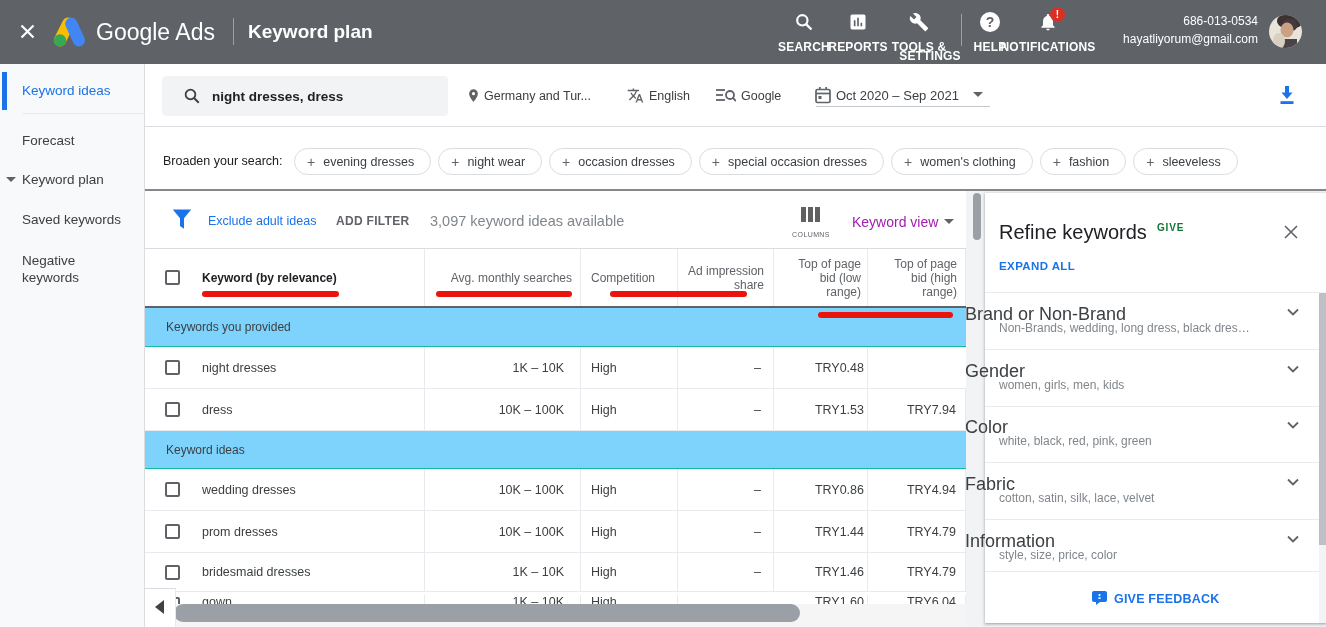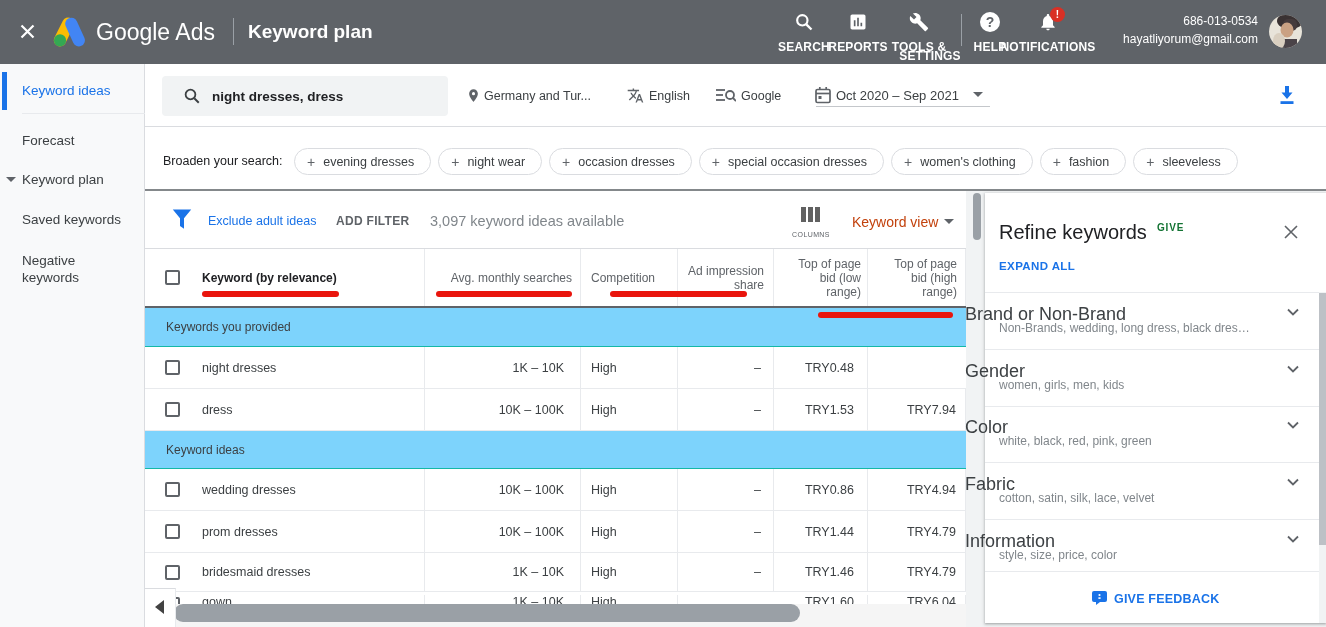--- a/index.html
+++ b/index.html
@@ -34,21 +34,21 @@
   align-items:center; padding-left:21px; font-size:12px; color:#3c4043; }
 .c1 { width:280px; border-right:1px solid #e8eaed; display:flex; align-items:center;
   padding-left:20px; }
 .c2 { width:156px; border-right:1px solid #e8eaed; display:flex; align-items:center;
   justify-content:flex-end; padding-right:16px; }
 .c3 { width:97px;  border-right:1px solid #e8eaed; display:flex; align-items:center;
   padding-left:10px; }
 .c4 { width:96px;  border-right:1px solid #e8eaed; display:flex; align-items:center;
   justify-content:flex-end; padding-right:12px; }
 .c5 { width:94px;  border-right:1px solid #e8eaed; display:flex; align-items:center;
-  justify-content:flex-end; padding-right:13px; }
+  justify-content:flex-end; padding-right:3px; }
 .c6 { width:98px;  border-right:1px solid #e8eaed; display:flex; align-items:center;
   justify-content:flex-end; padding-right:9px; }
 .r  { font-size:12.5px; color:#3c4043; }
 .cb { width:15px; height:15px; border:2px solid #5f6368; border-radius:2px;
   margin-right:22px; flex:none; background:#fff; }
 .hd { font-size:12px; color:#5f6368; }
 .hd .c2 { padding-right:8px; } .hd .c4 { padding-right:9px; text-align:right; line-height:14px;}
 .hd .c5 { padding-right:6px; text-align:right; line-height:14px;}
 .hd .c6 { padding-right:8px; text-align:right; line-height:14px;}
 .redln { position:absolute; height:6px; background:#e9150d; border-radius:3px; z-index:6; }
@@ -188,21 +188,21 @@
 </svg>
 <div class="abs" style="left:208px;top:214px;font-size:12.5px;color:#1a73e8;">Exclude adult ideas</div>
 <div class="abs" style="left:336px;top:214px;font-size:12px;font-weight:bold;letter-spacing:.3px;color:#5f6368;">ADD FILTER</div>
 <div class="abs" style="left:430px;top:213px;font-size:14.5px;color:#80868b;">3,097 keyword ideas available</div>
 <div class="abs" style="left:801px;top:207px;width:19px;height:15px;display:flex;gap:2px;">
  <div style="width:5px;background:#616161;"></div>
     <div style="width:5px;background:#616161;"></div>
     <div style="width:5px;background:#616161;"></div>
 </div>
 <div class="abs" style="left:790px;top:231px;width:42px;text-align:center;font-size:7px;letter-spacing:.4px;color:#5f6368;">COLUMNS</div>
-<div class="abs" style="left:852px;top:214px;font-size:14px;color:#c2410c;">Keyword view</div>
+<div class="abs" style="left:852px;top:214px;font-size:14px;color:#a21caf;">Keyword view</div>
 <div class="abs" style="left:944px;top:219px;width:0;height:0;border-left:5px solid transparent;border-right:5px solid transparent;border-top:5.5px solid #5f6368;"></div>
 
 <div class="abs" style="left:145px;top:249px;width:821px;">
  <div class="hd">
   <div class="c1">
         <span class="cb"></span>
         <span style="font-size:12px;font-weight:bold;color:#202124;">Keyword (by relevance)</span>
       </div>
   <div class="c2">Avg. monthly searches</div>
   <div class="c3">Competition</div>

